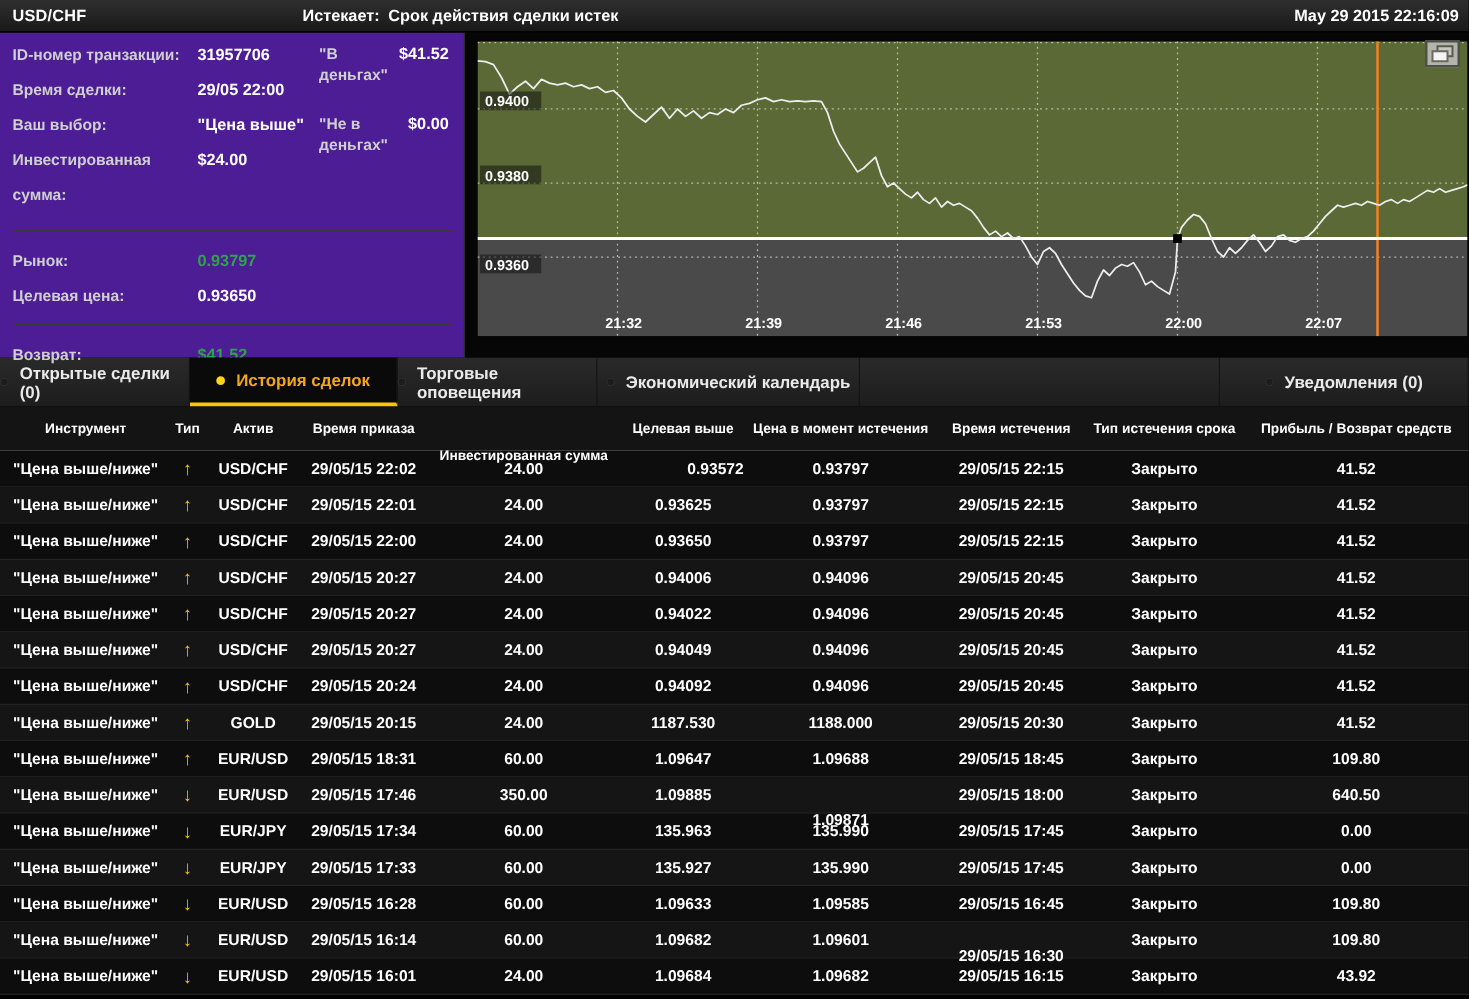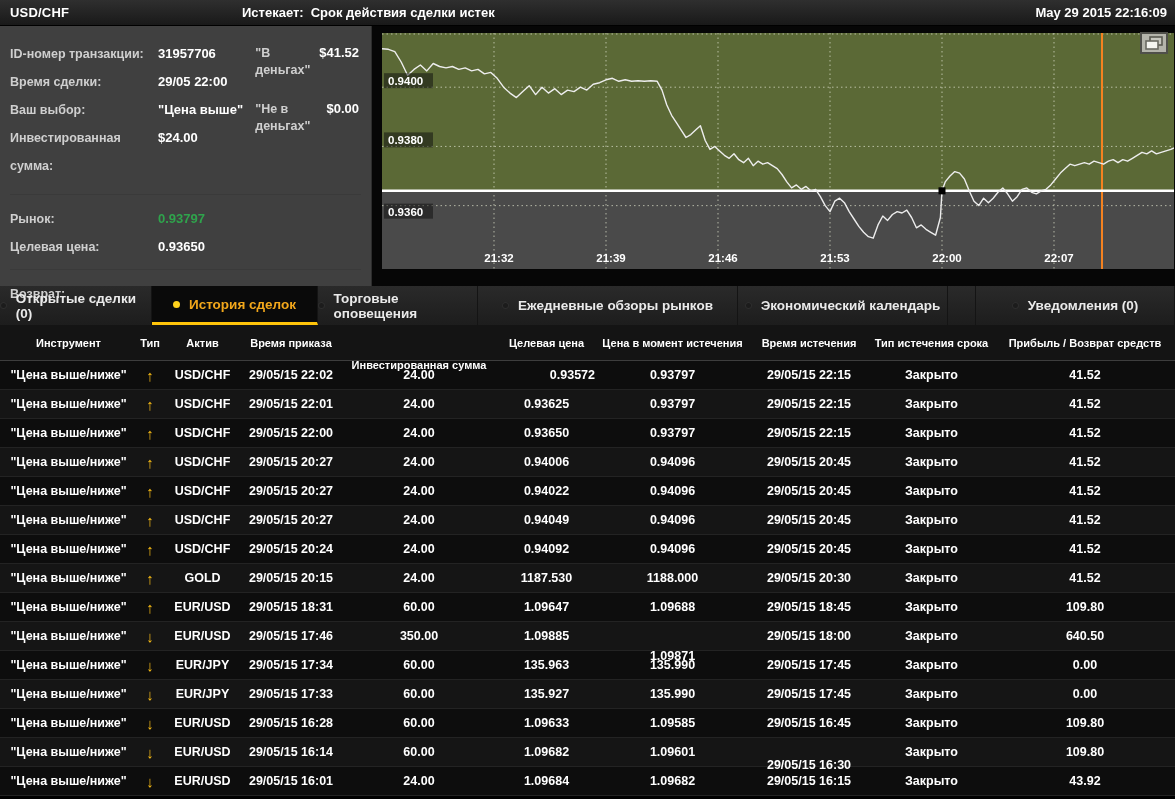--- a/index.html
+++ b/index.html
@@ -19,23 +19,23 @@
     font-size:13px;
   }
   .top-bar .symbol   { position:absolute; left:10px;  top:5px; letter-spacing:.2px; }
   .top-bar .expiry   { position:absolute; left:215px; top:5px;padding-left:27px; }
   .top-bar .expiry span { margin-right:7px; }
   .top-bar .clock    { position:absolute; right:8px;  top:5px; }
   
   .main-row { display:flex; height:260px; background:#070707; }
   .trade-panel {
     width:372px; min-width:372px;
-    background:#404040;
+    background:#4c1d95;
     border-right:1px solid #2c2c2c;
-    padding:14px 10px 0 10px;
+    padding:4px 10px 0 10px;
     font-size:12.5px;
   }
   .p-top { display:flex; }
   .p-kv  { width:246px; }
   .kv    { display:flex; line-height:28px; }
   .kv .k { width:148px; color:#cfcfcf; }
   .kv .v { color:#fff; font-size:13px; }
   .p-payout { flex:1; padding-right:2px; }
   .pay-row  { display:flex; justify-content:space-between; height:56px; }
   .pay-row .pk { width:64px; color:#cfcfcf; line-height:17px; padding-top:5px; }
@@ -193,42 +193,38 @@
         <span>Открытые сделки (0)</span>
       </div>
       <div class="tab active" style="width: 166px;">
         <span class="bullet"></span>
         <span>История сделок</span>
       </div>
       <div class="tab" style="width: 160px;">
         <span class="bullet"></span>
         <span>Торговые оповещения</span>
       </div>
-      <div class="tab" style="width: 260px;">
-        <span class="bullet"></span>
-        <span>Ежедневные обзоры рынков</span>
-      </div>
       <div class="tab" style="width: 210px;">
         <span class="bullet"></span>
         <span>Экономический календарь</span>
       </div>
       <div class="tab right" style="width: 200px;">
         <span class="bullet"></span>
         <span>Уведомления (0)</span>
       </div>
     </nav>
 
   <div>
     <div class="thead" id="thead">
         <span style="width: 137px;">Инструмент</span>
         <span style="width: 26px;">Тип</span>
         <span style="width: 79px;">Актив</span>
         <span style="width: 98px;">Время приказа</span>
         <span style="width: 158px; margin-top: 45px;">Инвестированная сумма</span>
-        <span style="width: 97px;">Целевая цена</span>
+        <span style="width: 97px;">Целевая выше</span>
         <span style="width: 155px;">Цена в момент истечения</span>
         <span style="width: 118px;">Время истечения</span>
         <span style="width: 127px;">Тип истечения срока</span>
         <span style="width: 180px;">Прибыль / Возврат средств</span>
       </div>
     <div id="tbody">
         <div class="trow odd">
           <span style="width: 137px;">"Цена выше/ниже"</span>
           <span class="dir" style="width: 26px;">↑</span>
           <span style="width: 79px;">USD/CHF</span>

